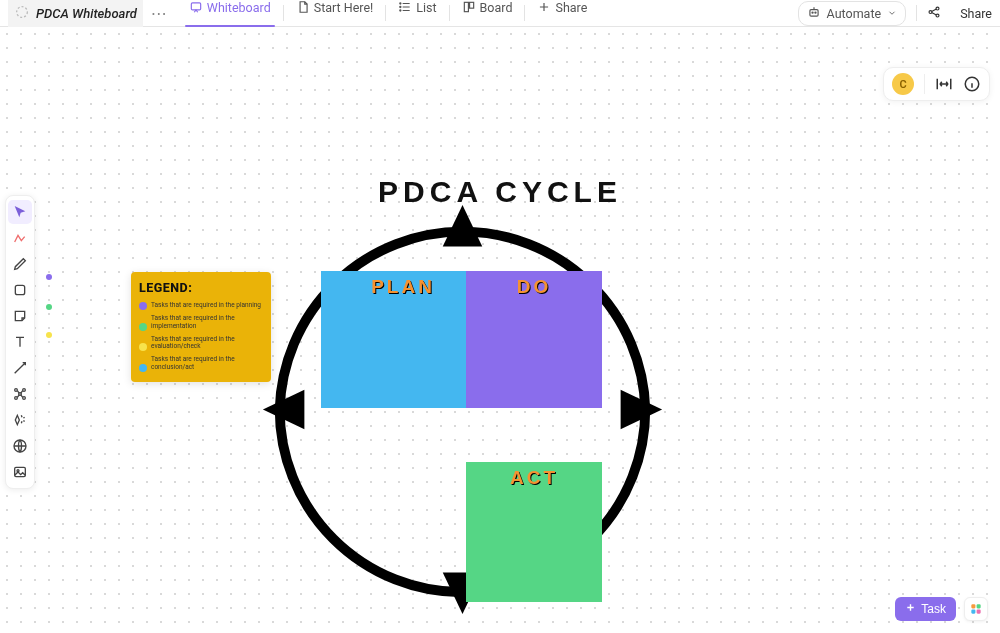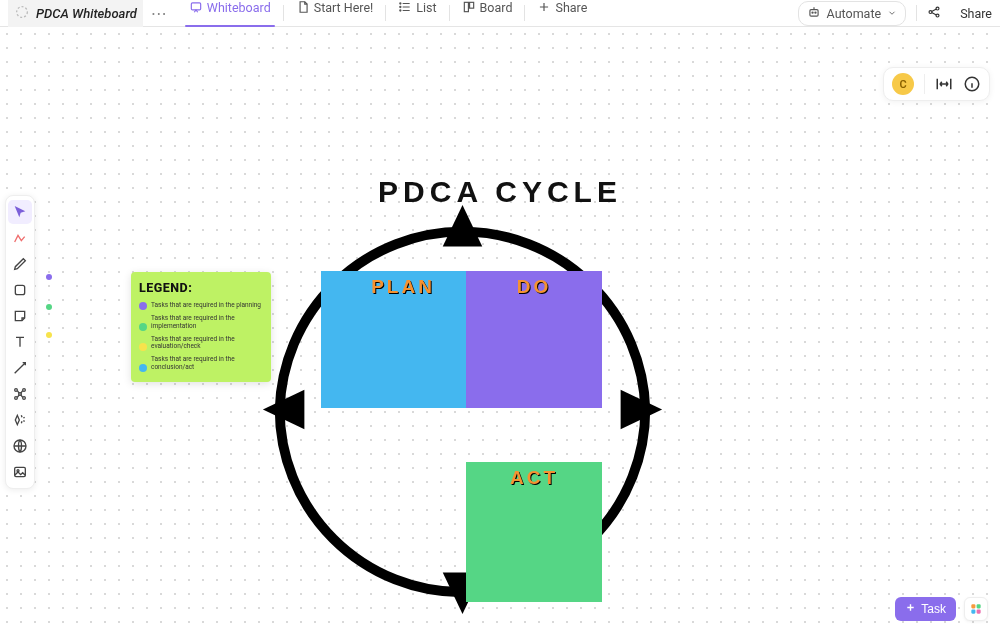--- a/index.html
+++ b/index.html
@@ -43,21 +43,21 @@
 .vtool svg { width:16px; height:16px; }
 .vmark { position:absolute; left:40px; width:6px; height:6px; border-radius:50%; }
 
 
 .canvas-ctrls { position:absolute; top:40px; right:10px; display:flex; align-items:center; gap:10px; background:#fff; border:1px solid #eee; border-radius:10px; padding:5px 8px; box-shadow:0 1px 6px rgba(0,0,0,0.06); }
 .avatar { width:22px; height:22px; border-radius:50%; background:#f7c948; color:#8a6100; display:flex; align-items:center; justify-content:center; font-size:11px; font-weight:600; }
 .ctrl-sep { width:1px; height:20px; background:#eee; }
 .ctrl-icon { width:18px; height:18px; color:#333; display:flex; align-items:center; justify-content:center; cursor:pointer; }
 
 
-.legend { position:absolute; top:245px; left:131px; width:140px; background:#bef264; border-radius:4px; box-shadow:0 2px 8px rgba(0,0,0,0.12); padding:8px 8px 10px; }
+.legend { position:absolute; top:245px; left:131px; width:140px; background:#eab308; border-radius:4px; box-shadow:0 2px 8px rgba(0,0,0,0.12); padding:8px 8px 10px; }
 .legend-title { font-weight:800; font-size:12.5px; letter-spacing:0.5px; margin-bottom:6px; color:#111; }
 .legend-row { display:flex; align-items:flex-end; gap:4px; margin-top:5px; }
 .legend-dot { width:8px; height:8px; border-radius:50%; flex:0 0 8px; margin-top:1px; }
 .legend-text { font-size:6.5px; line-height:1.2; color:#333; }
 
 
 .pdca-title { position:absolute; top:148px; left:50%; transform:translateX(-50%); font-family: Impact, "Arial Black", sans-serif; font-size:30px; font-weight:900; letter-spacing:5px; color:#111; }
 .cycle-svg { position:absolute; top:170px; left:255px; width:415px; height:425px; }
 .quads { position:absolute; top:244px; left:321px; width:281px; height:294px; }
 .quad { position:absolute; width:164px; height:137px; }

